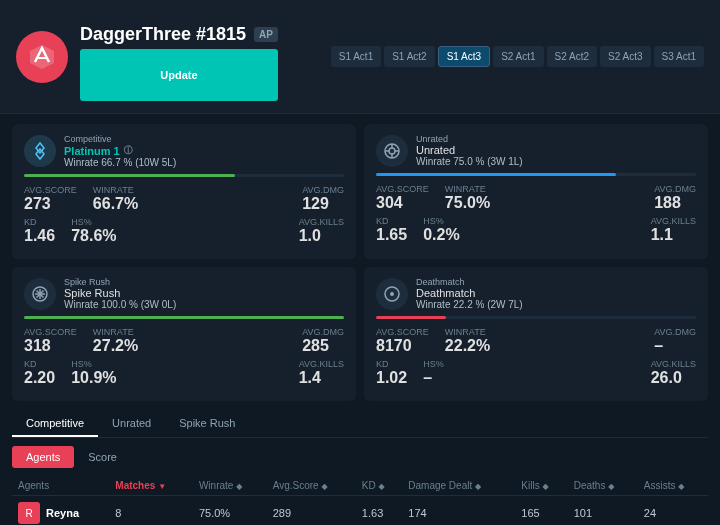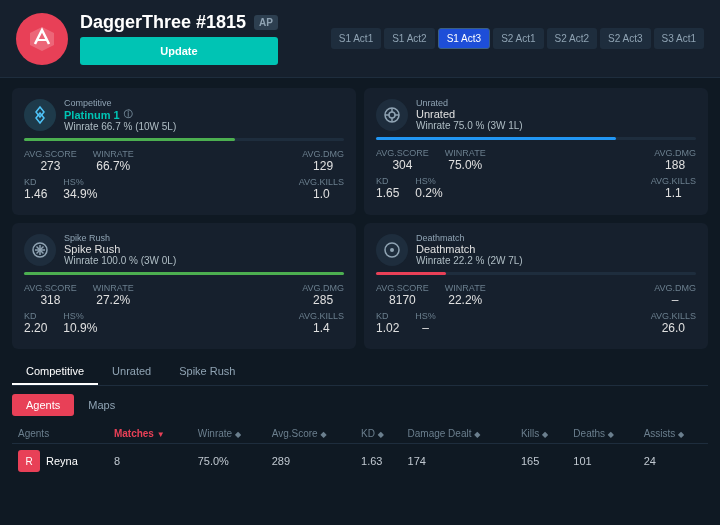--- a/index.html
+++ b/index.html
@@ -26,28 +26,28 @@
       width: 52px;
       height: 52px;
       background: #e84057;
       border-radius: 50%;
       display: flex;
       align-items: center;
       justify-content: center;
       flex-shrink: 0;
     }
     .avatar svg { width: 30px; height: 30px; }
-    .player-info { display: flex; flex-direction: column; gap: 4px; }
+    .player-info { display: flex; flex-direction: column; gap: 4px; margin-top: 12px; }
     .player-name { font-size: 18px; font-weight: bold; color: #fff; display: flex; align-items: center; gap: 8px; }
     .ap-badge { font-size: 10px; background: #2d3f50; color: #8fa3b3; padding: 2px 5px; border-radius: 3px; }
-    .update-btn { background: #00c4b4; color: #fff; border: none; padding: 8px 10px; border-radius: 3px; font-size: 11px; font-weight: bold; cursor: pointer; }
+    .update-btn { background: #00c4b4; color: #fff; border: none; padding: 20px 10px; border-radius: 3px; font-size: 11px; font-weight: bold; cursor: pointer; }
     .last-updated { font-size: 10px; color: #6b7f8e; }
     .act-tabs { margin-left: auto; display: flex; gap: 3px; }
     .act-tab { background: #1e2d3d; color: #8fa3b3; border: none; padding: 4px 8px; border-radius: 3px; font-size: 10px; cursor: pointer; }
-    .act-tab.active { background: #1d4ed8; color: #fff; border: 1px solid #3a6080; }
+    .act-tab.active { background: #0c4a6e; color: #fff; border: 1px solid #3a6080; }
 
     
     .stats-grid {
       display: grid;
       grid-template-columns: 1fr 1fr;
       gap: 8px;
       padding: 10px 12px;
     }
     .stat-card {
       background: #16202d;
@@ -69,21 +69,21 @@
     .progress-bar { height: 3px; background: #1e2d3d; border-radius: 2px; margin: 4px 0 8px 0; }
     .progress-fill { height: 100%; border-radius: 2px; }
     .progress-green { background: #4caf50; }
     .progress-blue { background: #2196f3; }
     .progress-full { background: #4caf50; width: 100%; }
     .progress-low { background: #e84057; }
 
     .stats-row { display: flex; gap: 16px; margin-bottom: 4px; }
     .stat-item { display: flex; flex-direction: column; }
     .stat-label { font-size: 9px; color: #6b7f8e; text-transform: uppercase; }
-    .stat-value { font-size: 12px; color: #e0e0e0; font-weight: normal; text-align: center; }
+    .stat-value { font-size: 16px; color: #e0e0e0; font-weight: bold; }
     .stat-spacer { flex: 1; }
 
     
     .bottom-section { padding: 0 12px; }
     .mode-tabs { display: flex; gap: 0; border-bottom: 1px solid #1e2d3d; margin-bottom: 8px; }
     .mode-tab { padding: 6px 14px; font-size: 11px; color: #8fa3b3; cursor: pointer; border-bottom: 2px solid transparent; }
     .mode-tab.active { color: #fff; border-bottom: 2px solid #fff; }
 
     .sub-tabs { display: flex; gap: 0; margin-bottom: 8px; }
     .sub-tab { padding: 5px 14px; font-size: 11px; cursor: pointer; border-radius: 3px; color: #8fa3b3; }
@@ -93,21 +93,21 @@
     .agent-table { width: 100%; border-collapse: collapse; }
     .agent-table th {
       font-size: 10px; color: #6b7f8e; text-align: left;
       padding: 4px 6px; border-bottom: 1px solid #1e2d3d;
       font-weight: normal; text-transform: capitalize;
     }
     .agent-table th.sort-col { color: #e84057; font-weight: bold; }
     .sort-arrow { color: #e84057; font-size: 8px; }
     .agent-table td { padding: 6px 6px; font-size: 11px; color: #c0c8d0; }
     .agent-avatar { width: 22px; height: 22px; background: #2d4a5e; border-radius: 3px; display: inline-flex; align-items: center; justify-content: center; font-size: 10px; }
-    .agent-name { color: #fff; font-weight: normal; }
+    .agent-name { color: #fff; font-weight: bold; }
   </style>
 </head>
 <body>
 
 <div class="header">
   <div class="avatar">
     <svg viewBox="0 0 30 30" fill="none" xmlns="http://www.w3.org/2000/svg">
       <path d="M15 3L27 9v12l-12 6L3 21V9L15 3z" fill="#fff" opacity="0.2"></path>
       <path d="M8 20l7-14 7 14" stroke="#fff" stroke-width="2.5" fill="none"></path>
       <path d="M10 16h10" stroke="#fff" stroke-width="2"></path>
@@ -168,21 +168,21 @@
         <span class="stat-value">129</span>
       </div>
     </div>
     <div class="stats-row" style="margin-top:4px;">
       <div class="stat-item">
         <span class="stat-label">KD</span>
         <span class="stat-value">1.46</span>
       </div>
       <div class="stat-item">
         <span class="stat-label">HS%</span>
-        <span class="stat-value">34.9%</span>
+        <span class="stat-value">78.6%</span>
       </div>
       <div class="stat-spacer"></div>
       <div class="stat-item">
         <span class="stat-label">Avg.Kills</span>
         <span class="stat-value">1.0</span>
       </div>
     </div>
   </div>
 
   <div class="stat-card">
@@ -341,21 +341,21 @@
 </div>
 
 <div class="bottom-section">
   <div class="mode-tabs">
     <div class="mode-tab active">Competitive</div>
     <div class="mode-tab">Unrated</div>
     <div class="mode-tab">Spike Rush</div>
   </div>
   <div class="sub-tabs">
     <div class="sub-tab active">Agents</div>
-    <div class="sub-tab">Maps</div>
+    <div class="sub-tab">Score</div>
   </div>
   <table class="agent-table">
     <thead>
       <tr>
         <th>Agents</th>
         <th class="sort-col">Matches <span class="sort-arrow">▼</span></th>
         <th>Winrate <span style="color:#6b7f8e;font-size:8px;">◆</span></th>
         <th>Avg.Score <span style="color:#6b7f8e;font-size:8px;">◆</span></th>
         <th>KD <span style="color:#6b7f8e;font-size:8px;">◆</span></th>
         <th>Damage Dealt <span style="color:#6b7f8e;font-size:8px;">◆</span></th>

